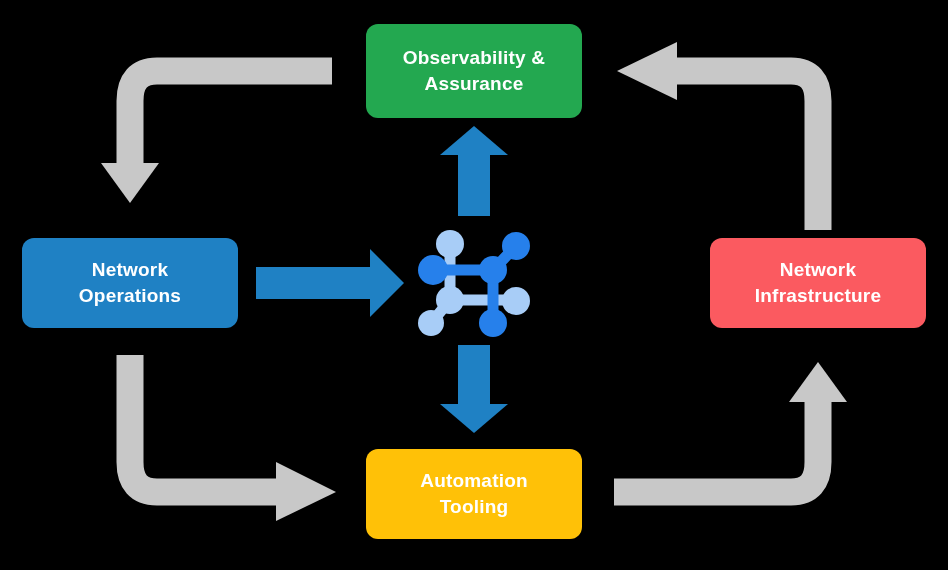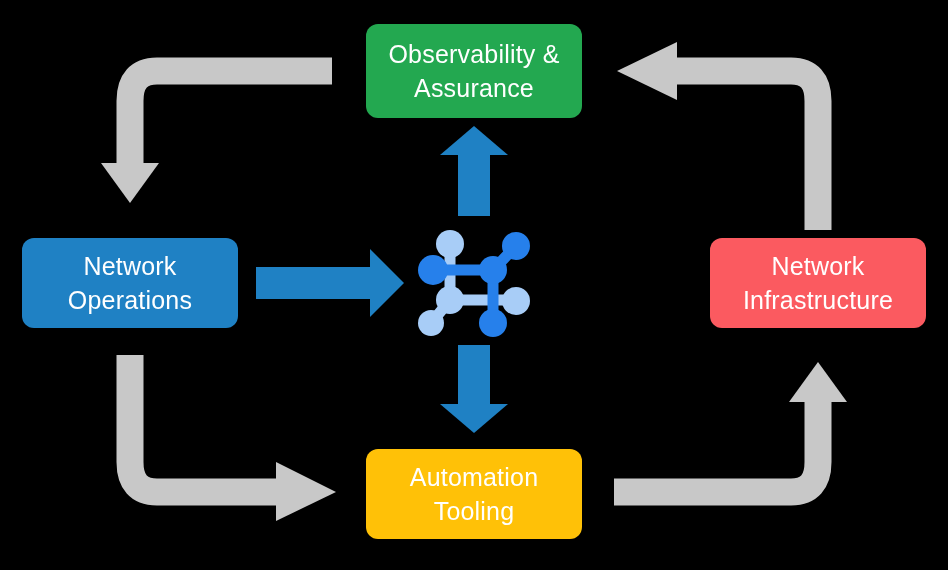--- a/index.html
+++ b/index.html
@@ -20,22 +20,22 @@
     background: #000000;
   }
   .node-box {
     position: absolute;
     border-radius: 12px;
     display: flex;
     align-items: center;
     justify-content: center;
     text-align: center;
     color: #ffffff;
-    font-size: 25px;
-    font-weight: 400;
+    font-size: 19px;
+    font-weight: 700;
     line-height: 1.38;
     letter-spacing: 0.2px;
     box-sizing: border-box;
     padding: 6px 12px;
   }
   .node-label {
     display: block;
     white-space: pre-line;
   }
   #box-observability {

